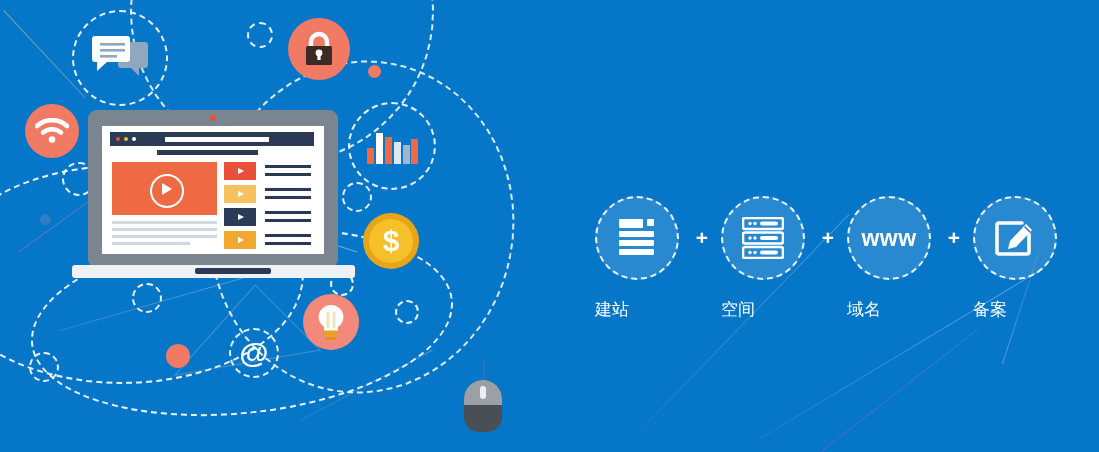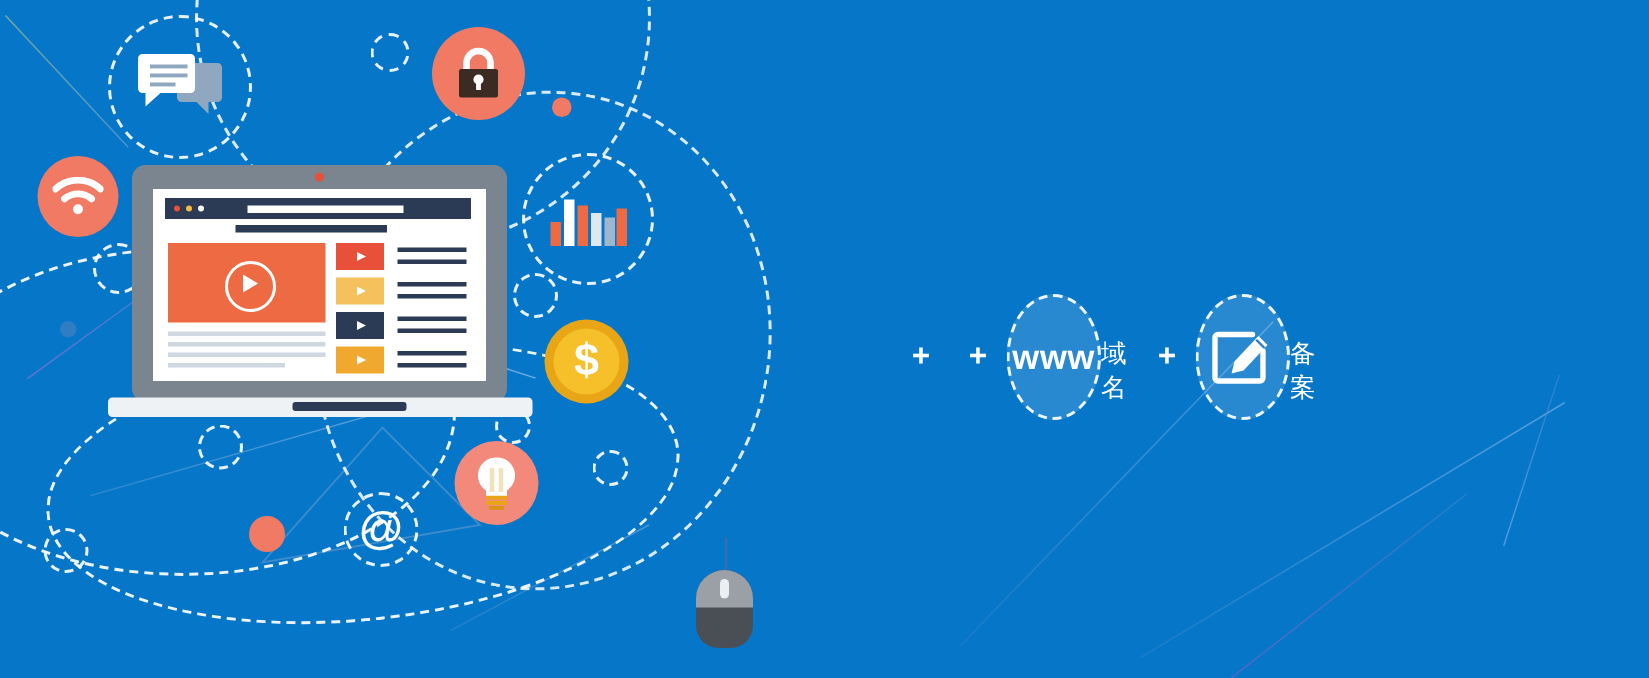--- a/index.html
+++ b/index.html
@@ -196,22 +196,22 @@
   #feature-row {
     position: absolute;
     left: 595px;
     top: 196px;
     display: flex;
     align-items: flex-start;
   }
   .feature {
     width: 88px;
     display: flex;
-    flex-direction: row;
-    align-items: center;
+    flex-direction: column;
+    align-items: flex-start;
   }
   .feature-circle {
     width: 84px;
     height: 84px;
     border-radius: 50%;
     background: rgba(255,255,255,.14);
     border: 2px dashed rgba(255,255,255,.92);
     box-sizing: border-box;
     display: flex;
     align-items: center;
@@ -415,23 +415,54 @@
     <div class="mouse-cable" style="left:19px; top:-22px; height:24px;"></div>
     <div class="mouse-body">
       <div class="mouse-top"></div>
       <div class="mouse-wheel"></div>
     </div>
   </div>
 
 
   <div id="feature-row">
 
+    <div class="feature">
+      <div class="feature-circle">
+        <svg width="40" height="42" viewBox="0 0 40 42">
+          <rect x="2" y="2" width="24" height="9" rx="1" fill="#ffffff"></rect>
+          <rect x="30" y="2" width="7" height="7" rx="1" fill="#ffffff"></rect>
+          <rect x="2" y="14" width="35" height="6" rx="1" fill="#ffffff"></rect>
+          <rect x="2" y="23" width="35" height="6" rx="1" fill="#ffffff"></rect>
+          <rect x="2" y="32" width="35" height="6" rx="1" fill="#ffffff"></rect>
+        </svg>
+      </div>
+      <div class="feature-label">建站</div>
+    </div>
 
     <div class="plus">+</div>
 
+    <div class="feature">
+      <div class="feature-circle">
+        <svg width="42" height="42" viewBox="0 0 42 42">
+          <rect x="1" y="1" width="40" height="11" rx="2" fill="none" stroke="#ffffff" stroke-width="2.6"></rect>
+          <circle cx="8" cy="6.5" r="1.7" fill="#ffffff"></circle>
+          <circle cx="13" cy="6.5" r="1.7" fill="#ffffff"></circle>
+          <rect x="18" y="4.6" width="18" height="4" rx="2" fill="#ffffff"></rect>
+          <rect x="1" y="15.5" width="40" height="11" rx="2" fill="none" stroke="#ffffff" stroke-width="2.6"></rect>
+          <circle cx="8" cy="21" r="1.7" fill="#ffffff"></circle>
+          <circle cx="13" cy="21" r="1.7" fill="#ffffff"></circle>
+          <rect x="18" y="19" width="18" height="4" rx="2" fill="#ffffff"></rect>
+          <rect x="1" y="30" width="40" height="11" rx="2" fill="none" stroke="#ffffff" stroke-width="2.6"></rect>
+          <circle cx="8" cy="35.5" r="1.7" fill="#ffffff"></circle>
+          <circle cx="13" cy="35.5" r="1.7" fill="#ffffff"></circle>
+          <rect x="18" y="33.5" width="18" height="4" rx="2" fill="#ffffff"></rect>
+        </svg>
+      </div>
+      <div class="feature-label">空间</div>
+    </div>
 
     <div class="plus">+</div>
 
     <div class="feature">
       <div class="feature-circle">
         <span class="www-text">www</span>
       </div>
       <div class="feature-label">域名</div>
     </div>
 

